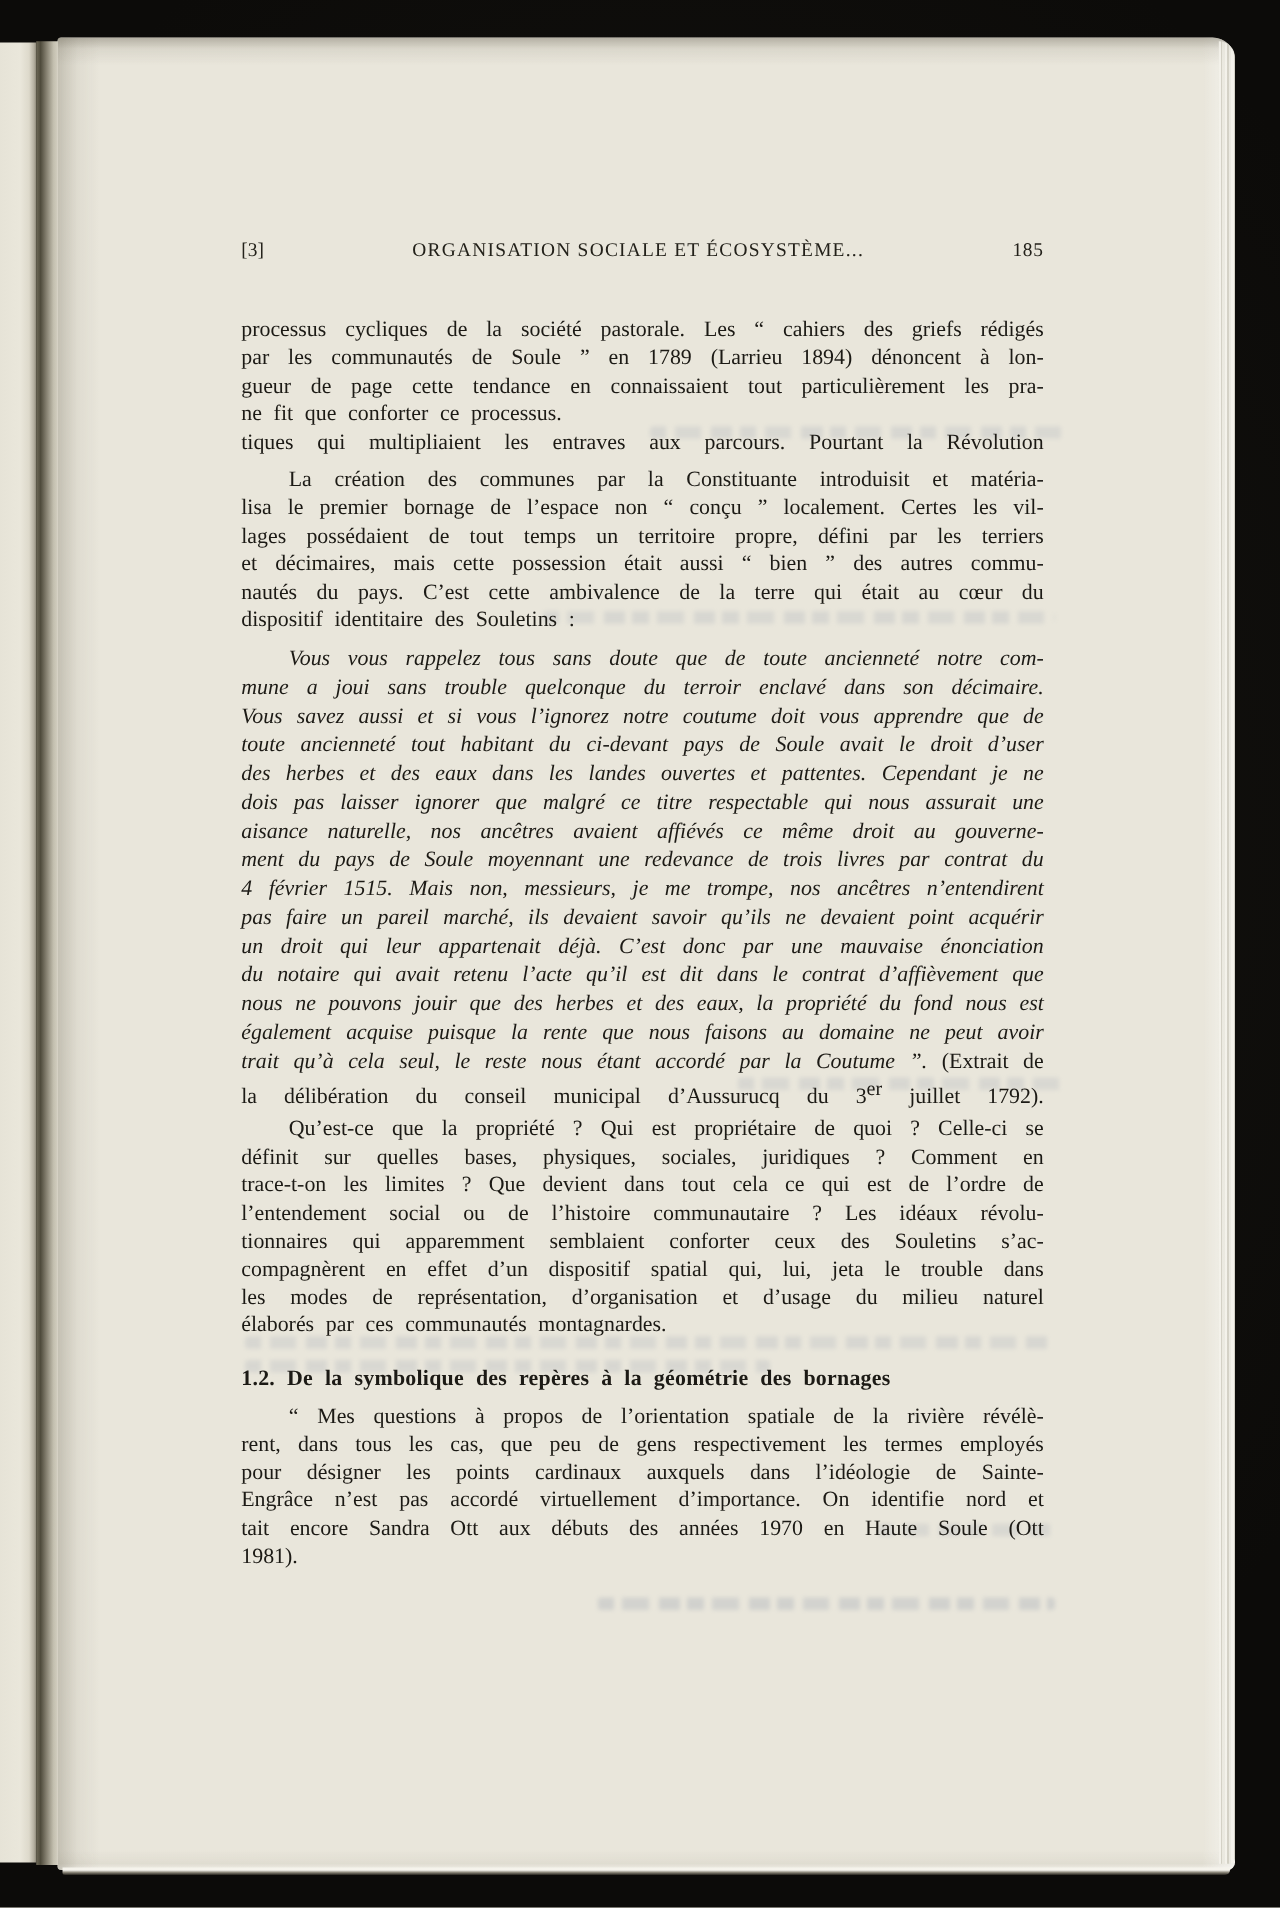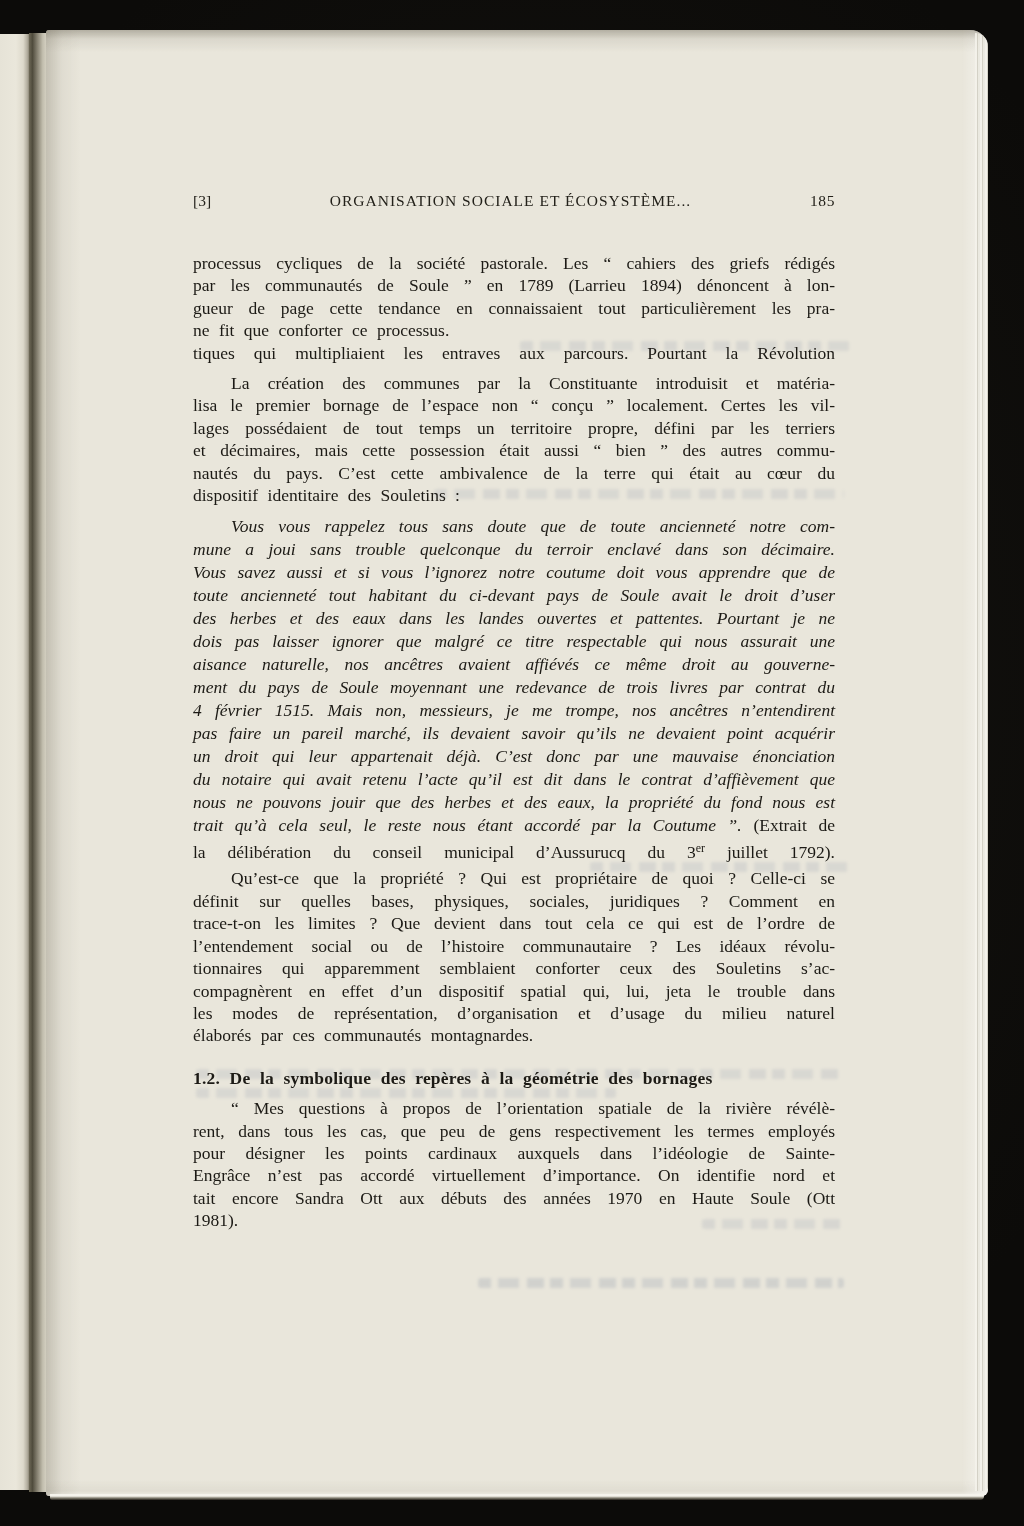--- a/index.html
+++ b/index.html
@@ -68,21 +68,21 @@
   .para .line{text-align:justify;text-align-last:justify;}
   .para .line.last{text-align-last:left;}
   .para.body{margin-bottom:8px;}
   .para.body .line.last{word-spacing:5px;}
   .para.indent .line:first-child{text-indent:38px;}
   .para.quote{font-style:italic;line-height:23px;margin:9px 0 3px;}
   .para.quote .line.last{text-align-last:justify;}
   .para.heading{font-weight:bold;margin:20px 0 8px;word-spacing:5px;letter-spacing:.2px;}
   .para.heading .line,.para.heading .line.last{text-align:left;text-align-last:left;}
   .s-r{font-style:normal;}
-  .s-sup{font-style:normal;font-size:12px;vertical-align:6px;letter-spacing:0;}
+  .s-sup{font-style:normal;font-size:16px;vertical-align:6px;letter-spacing:0;}
   
   .bleed{
     position:absolute;height:10px;border-radius:3px;
     filter:blur(1.6px);opacity:.16;pointer-events:none;
     background:repeating-linear-gradient(90deg,#7e8aa0 0 13px,transparent 13px 20px,#8792a6 20px 41px,transparent 41px 49px,#7e8aa0 49px 66px,transparent 66px 72px);
   }
 </style>
 </head>
 <body>
 
@@ -120,29 +120,30 @@
           <div class="line">lages possédaient de tout temps un territoire propre, défini par les terriers</div>
           <div class="line">et décimaires, mais cette possession était aussi “ bien ” des autres commu-</div>
           <div class="line">nautés du pays. C’est cette ambivalence de la terre qui était au cœur du</div>
           <div class="line last">dispositif identitaire des Souletins :</div>
         </div>
         <div class="para quote indent">
           <div class="line">Vous vous rappelez tous sans doute que de toute ancienneté notre com-</div>
           <div class="line">mune a joui sans trouble quelconque du terroir enclavé dans son décimaire.</div>
           <div class="line">Vous savez aussi et si vous l’ignorez notre coutume doit vous apprendre que de</div>
           <div class="line">toute ancienneté tout habitant du ci-devant pays de Soule avait le droit d’user</div>
-          <div class="line">des herbes et des eaux dans les landes ouvertes et pattentes. Pourtant je ne</div>
+          <div class="line">des herbes et des eaux dans les landes ouvertes et pattentes. Cependant je ne</div>
           <div class="line">dois pas laisser ignorer que malgré ce titre respectable qui nous assurait une</div>
           <div class="line">aisance naturelle, nos ancêtres avaient affiévés ce même droit au gouverne-</div>
           <div class="line">ment du pays de Soule moyennant une redevance de trois livres par contrat du</div>
           <div class="line">4 février 1515. Mais non, messieurs, je me trompe, nos ancêtres n’entendirent</div>
           <div class="line">pas faire un pareil marché, ils devaient savoir qu’ils ne devaient point acquérir</div>
           <div class="line">un droit qui leur appartenait déjà. C’est donc par une mauvaise énonciation</div>
           <div class="line">du notaire qui avait retenu l’acte qu’il est dit dans le contrat d’affièvement que</div>
           <div class="line">nous ne pouvons jouir que des herbes et des eaux, la propriété du fond nous est</div>
+          <div class="line">également acquise puisque la rente que nous faisons au domaine ne peut avoir</div>
           <div class="line"><span>trait qu’à cela seul, le reste nous étant accordé par la Coutume ”. </span><span class="s-r">(Extrait de</span></div>
           <div class="line last"><span class="s-r">la délibération du conseil municipal d’Aussurucq du 3</span><span class="s-sup">er</span><span class="s-r"> juillet 1792).</span></div>
         </div>
         <div class="para body indent">
           <div class="line">Qu’est-ce que la propriété ? Qui est propriétaire de quoi ? Celle-ci se</div>
           <div class="line">définit sur quelles bases, physiques, sociales, juridiques ? Comment en</div>
           <div class="line">trace-t-on les limites ? Que devient dans tout cela ce qui est de l’ordre de</div>
           <div class="line">l’entendement social ou de l’histoire communautaire ? Les idéaux révolu-</div>
           <div class="line">tionnaires qui apparemment semblaient conforter ceux des Souletins s’ac-</div>
           <div class="line">compagnèrent en effet d’un dispositif spatial qui, lui, jeta le trouble dans</div>

